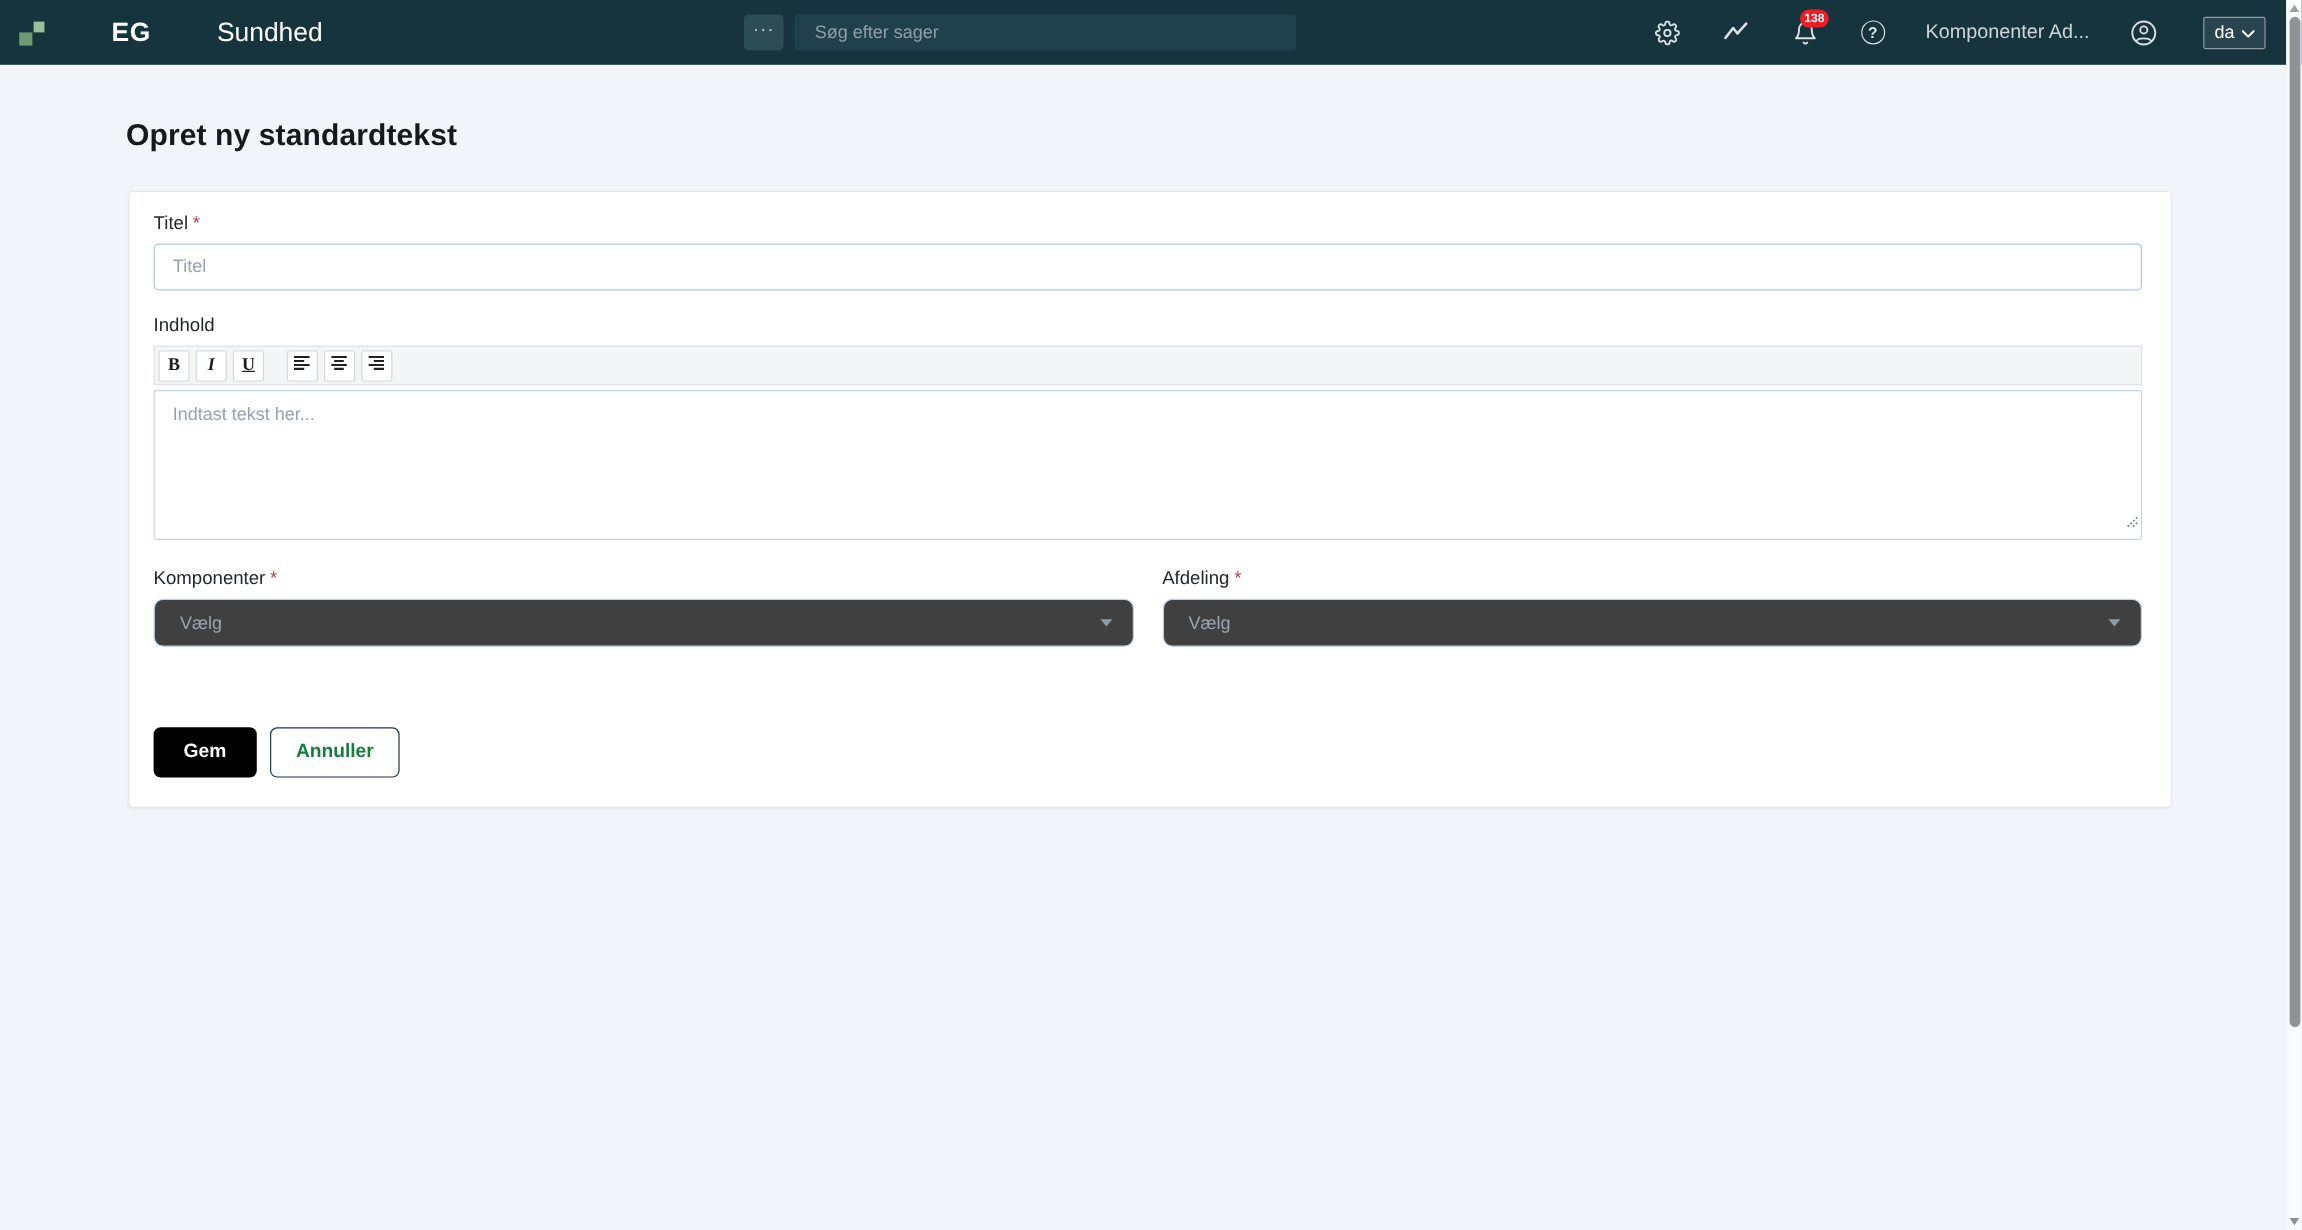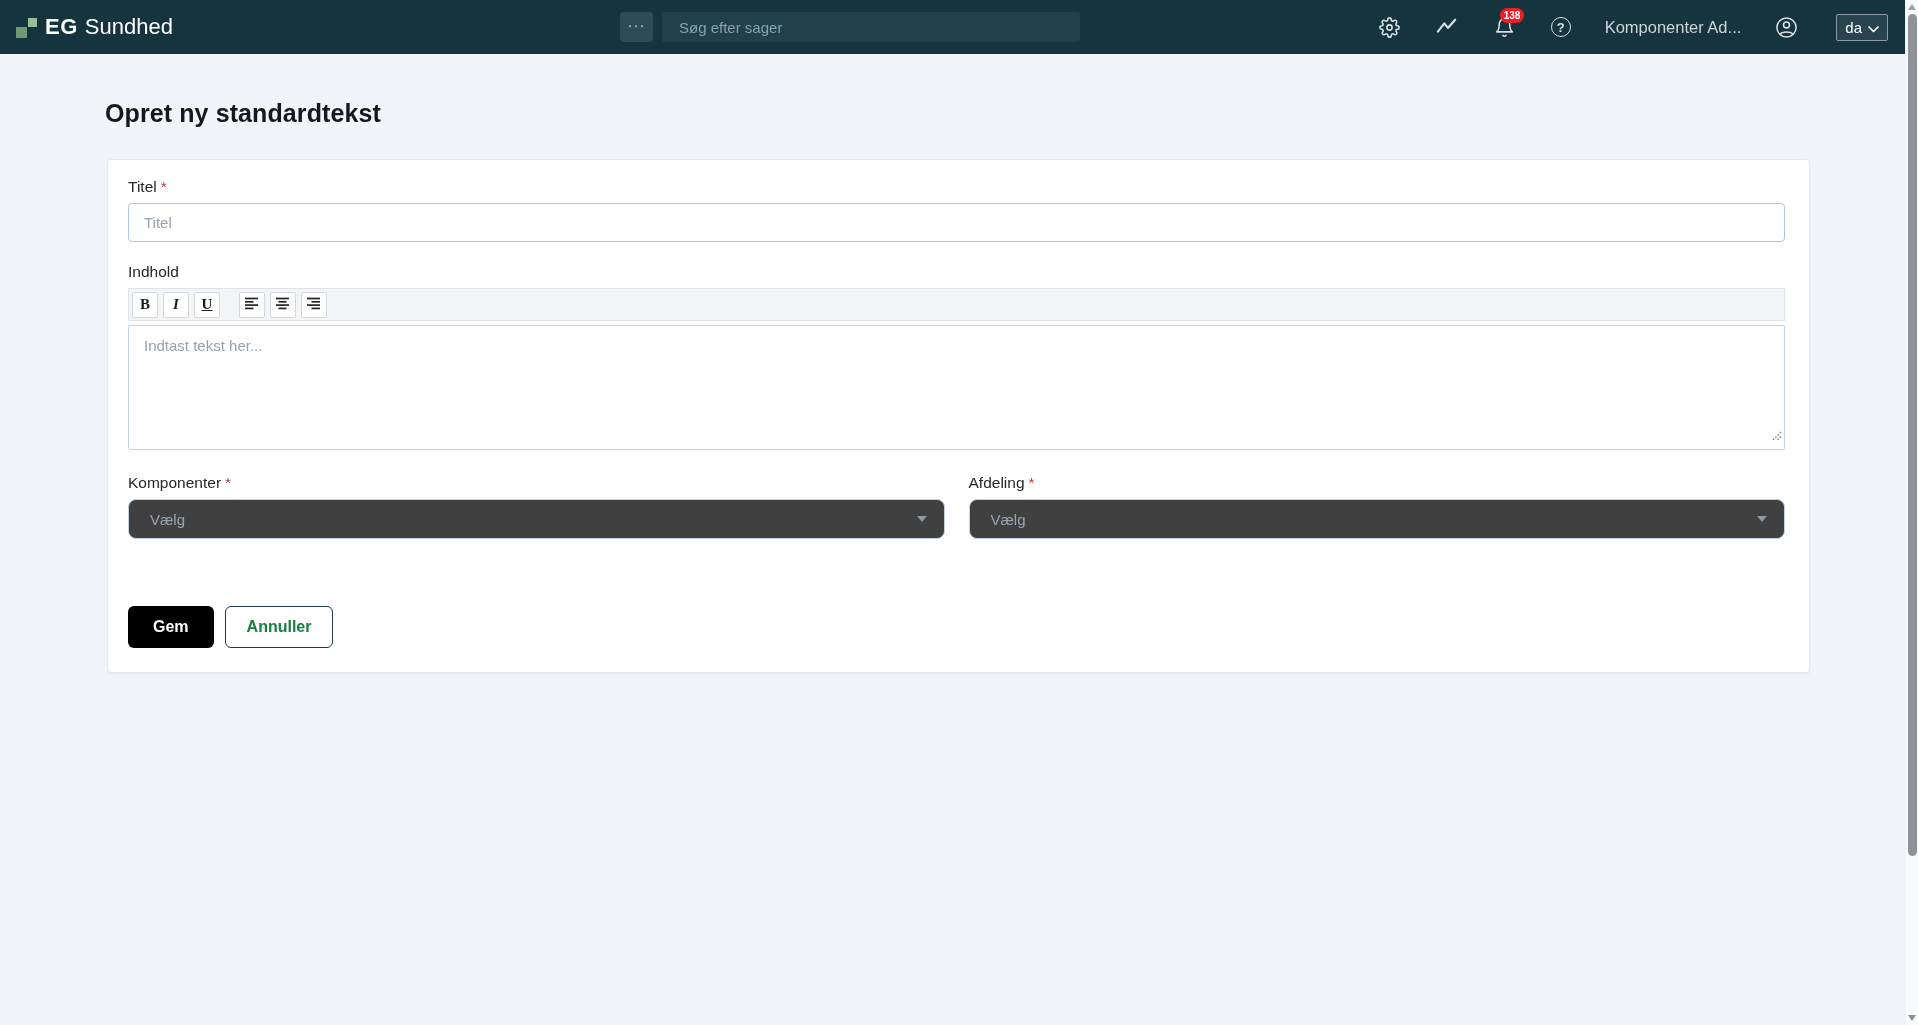--- a/index.html
+++ b/index.html
@@ -9,21 +9,21 @@
     font-family:"Liberation Sans", sans-serif;
     overflow:hidden;
     position:relative;
   }
 
   
   .topbar {
     position:absolute; top:0; left:0; width:1918px; height:54px;
     background:#15343e; display:flex; align-items:center; z-index:5;
   }
-  .brand { display:flex; align-items:center; margin-left:16px; cursor:pointer; }
+  .brand { display:flex; align-items:center; margin-left:16px; cursor:pointer;gap:48px; }
   .logo-mark { position:relative; width:21px; height:21px; margin-right:8px; }
   .logo-sq-small { position:absolute; top:1px; right:0; width:9px; height:9px; background:#9abd9c; }
   .logo-sq-big { position:absolute; bottom:0; left:0; width:11px; height:11px; background:#6e9a73; }
   .brand-bold { color:#fff; font-size:22px; font-weight:700; letter-spacing:.5px; }
   .brand-reg  { color:#fff; font-size:22px; font-weight:400; margin-left:7px; }
 
   .topbar-center { position:absolute; left:620px; top:12px; display:flex; gap:9px; height:30px; }
   .overflow-btn {
     width:33px; height:30px; background:#2c4c56; border:none; border-radius:4px;
     color:#cdd6d9; font-size:15px; letter-spacing:1px; cursor:pointer;

